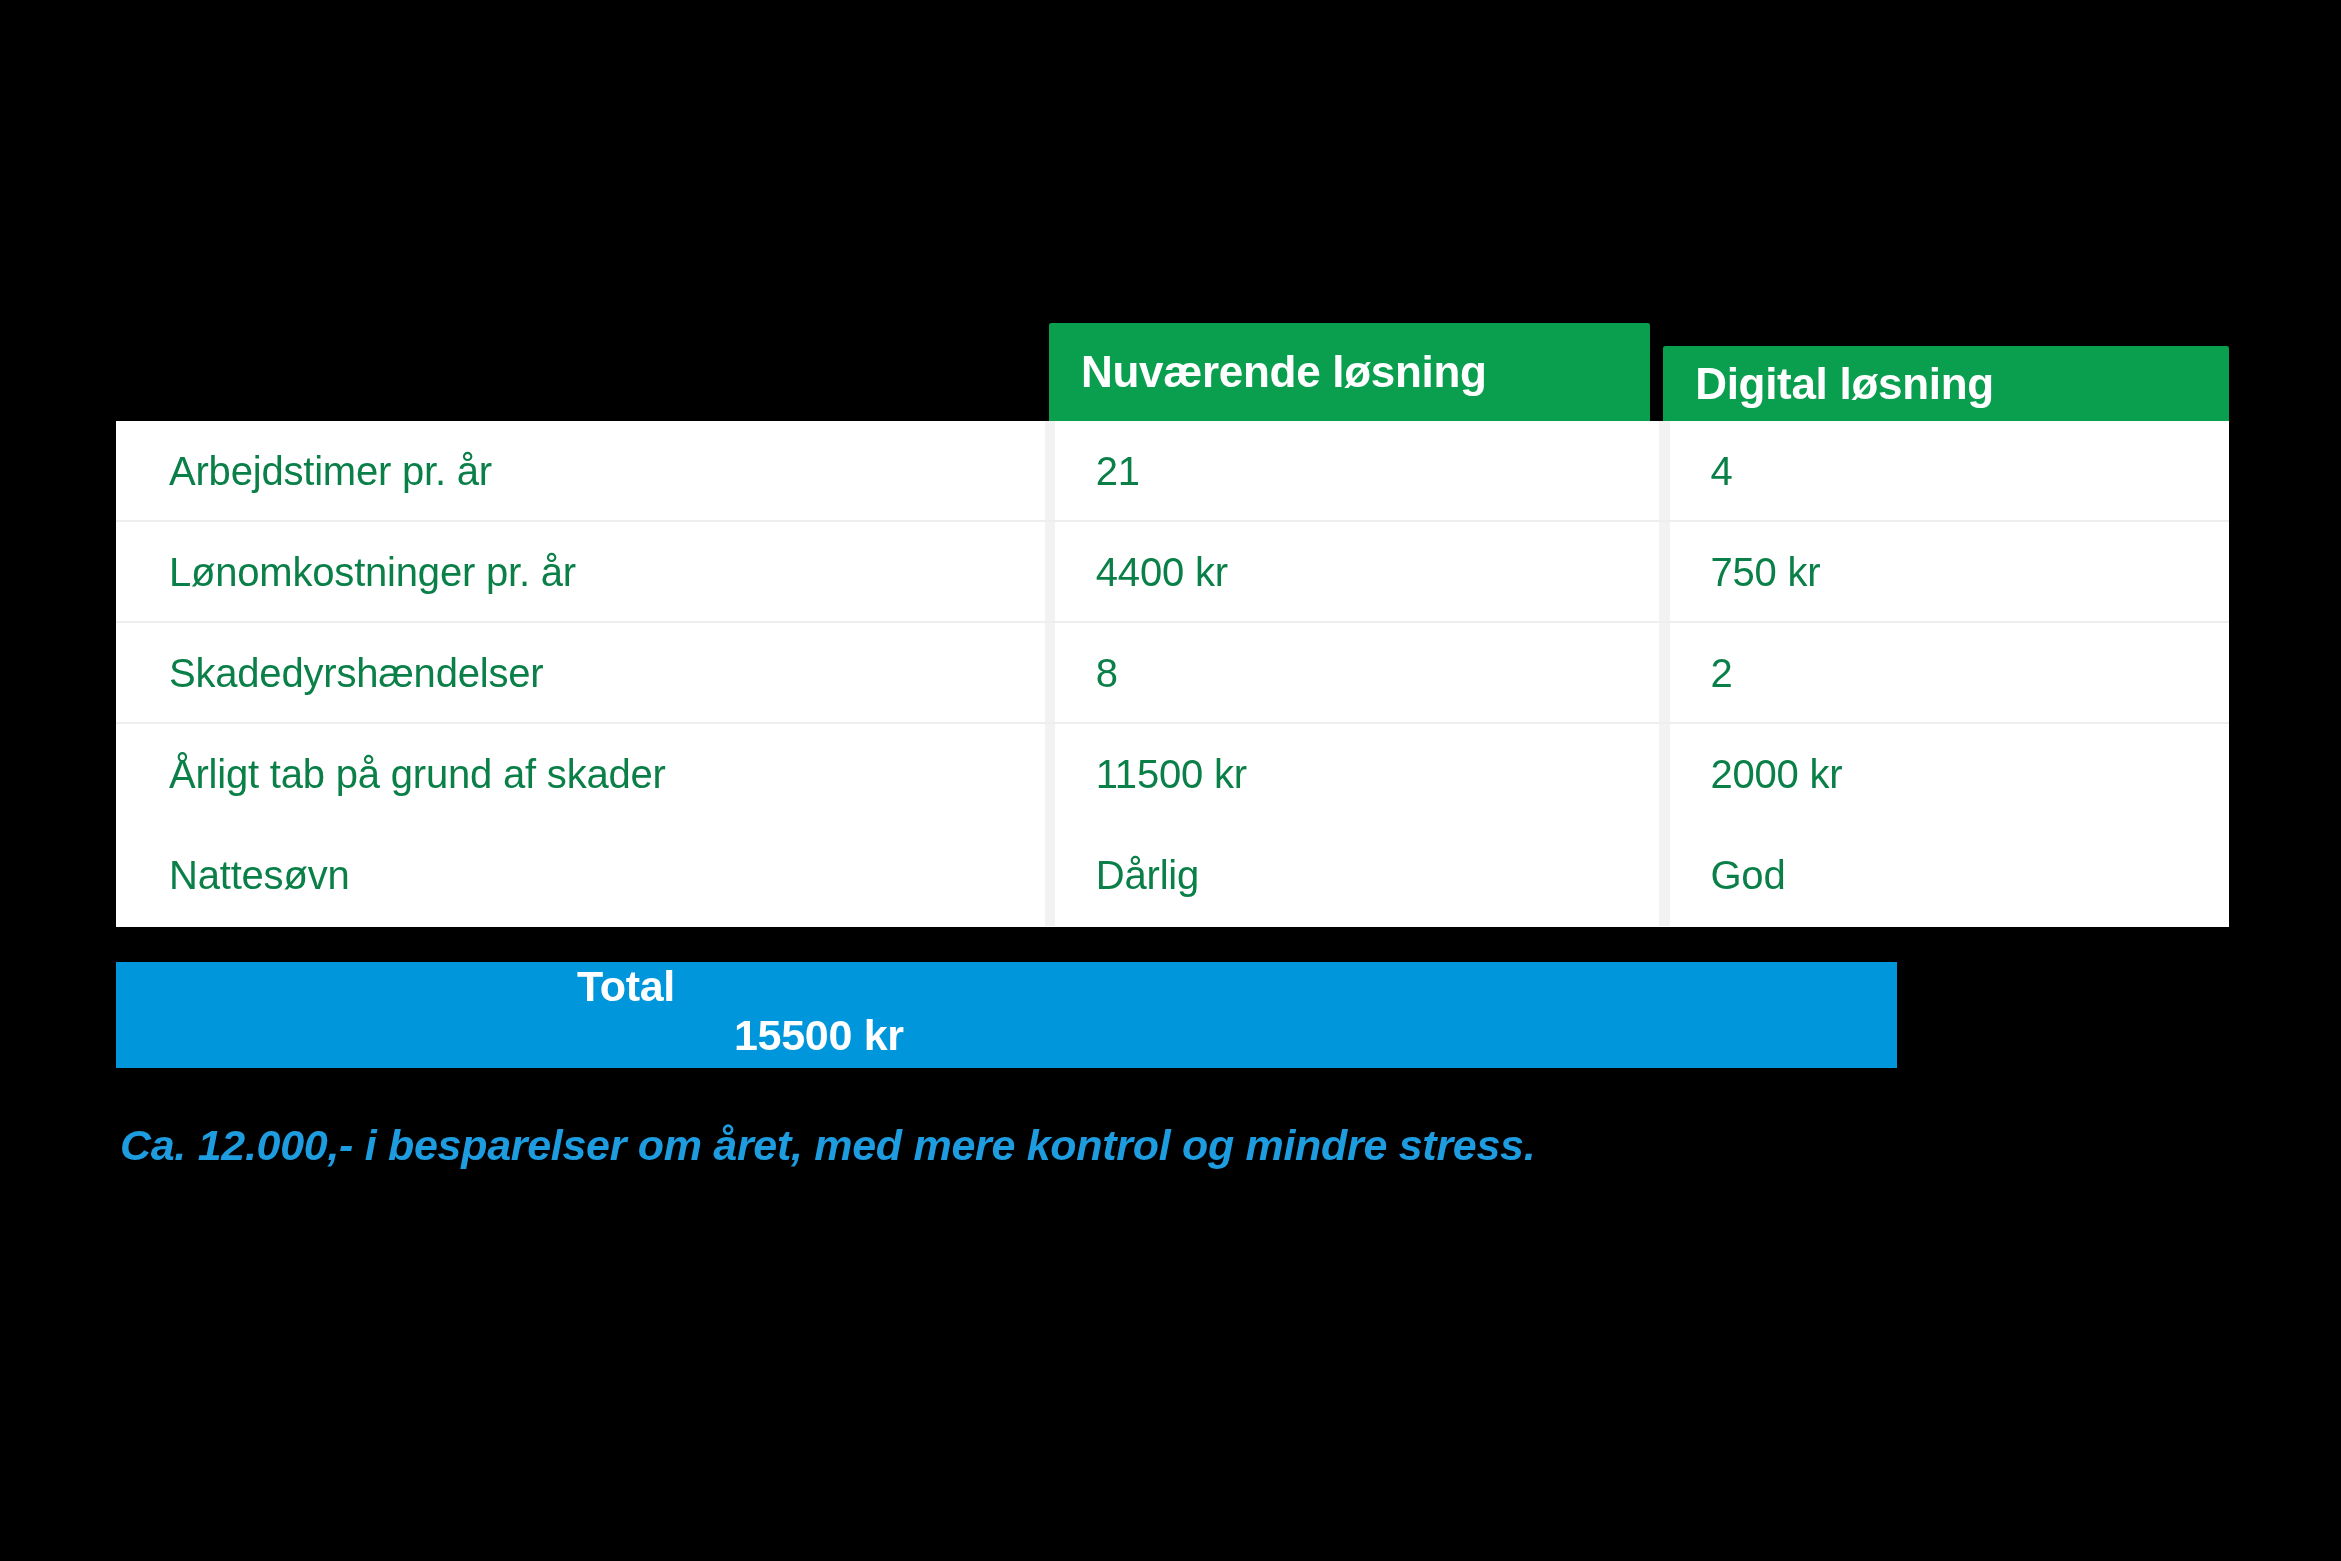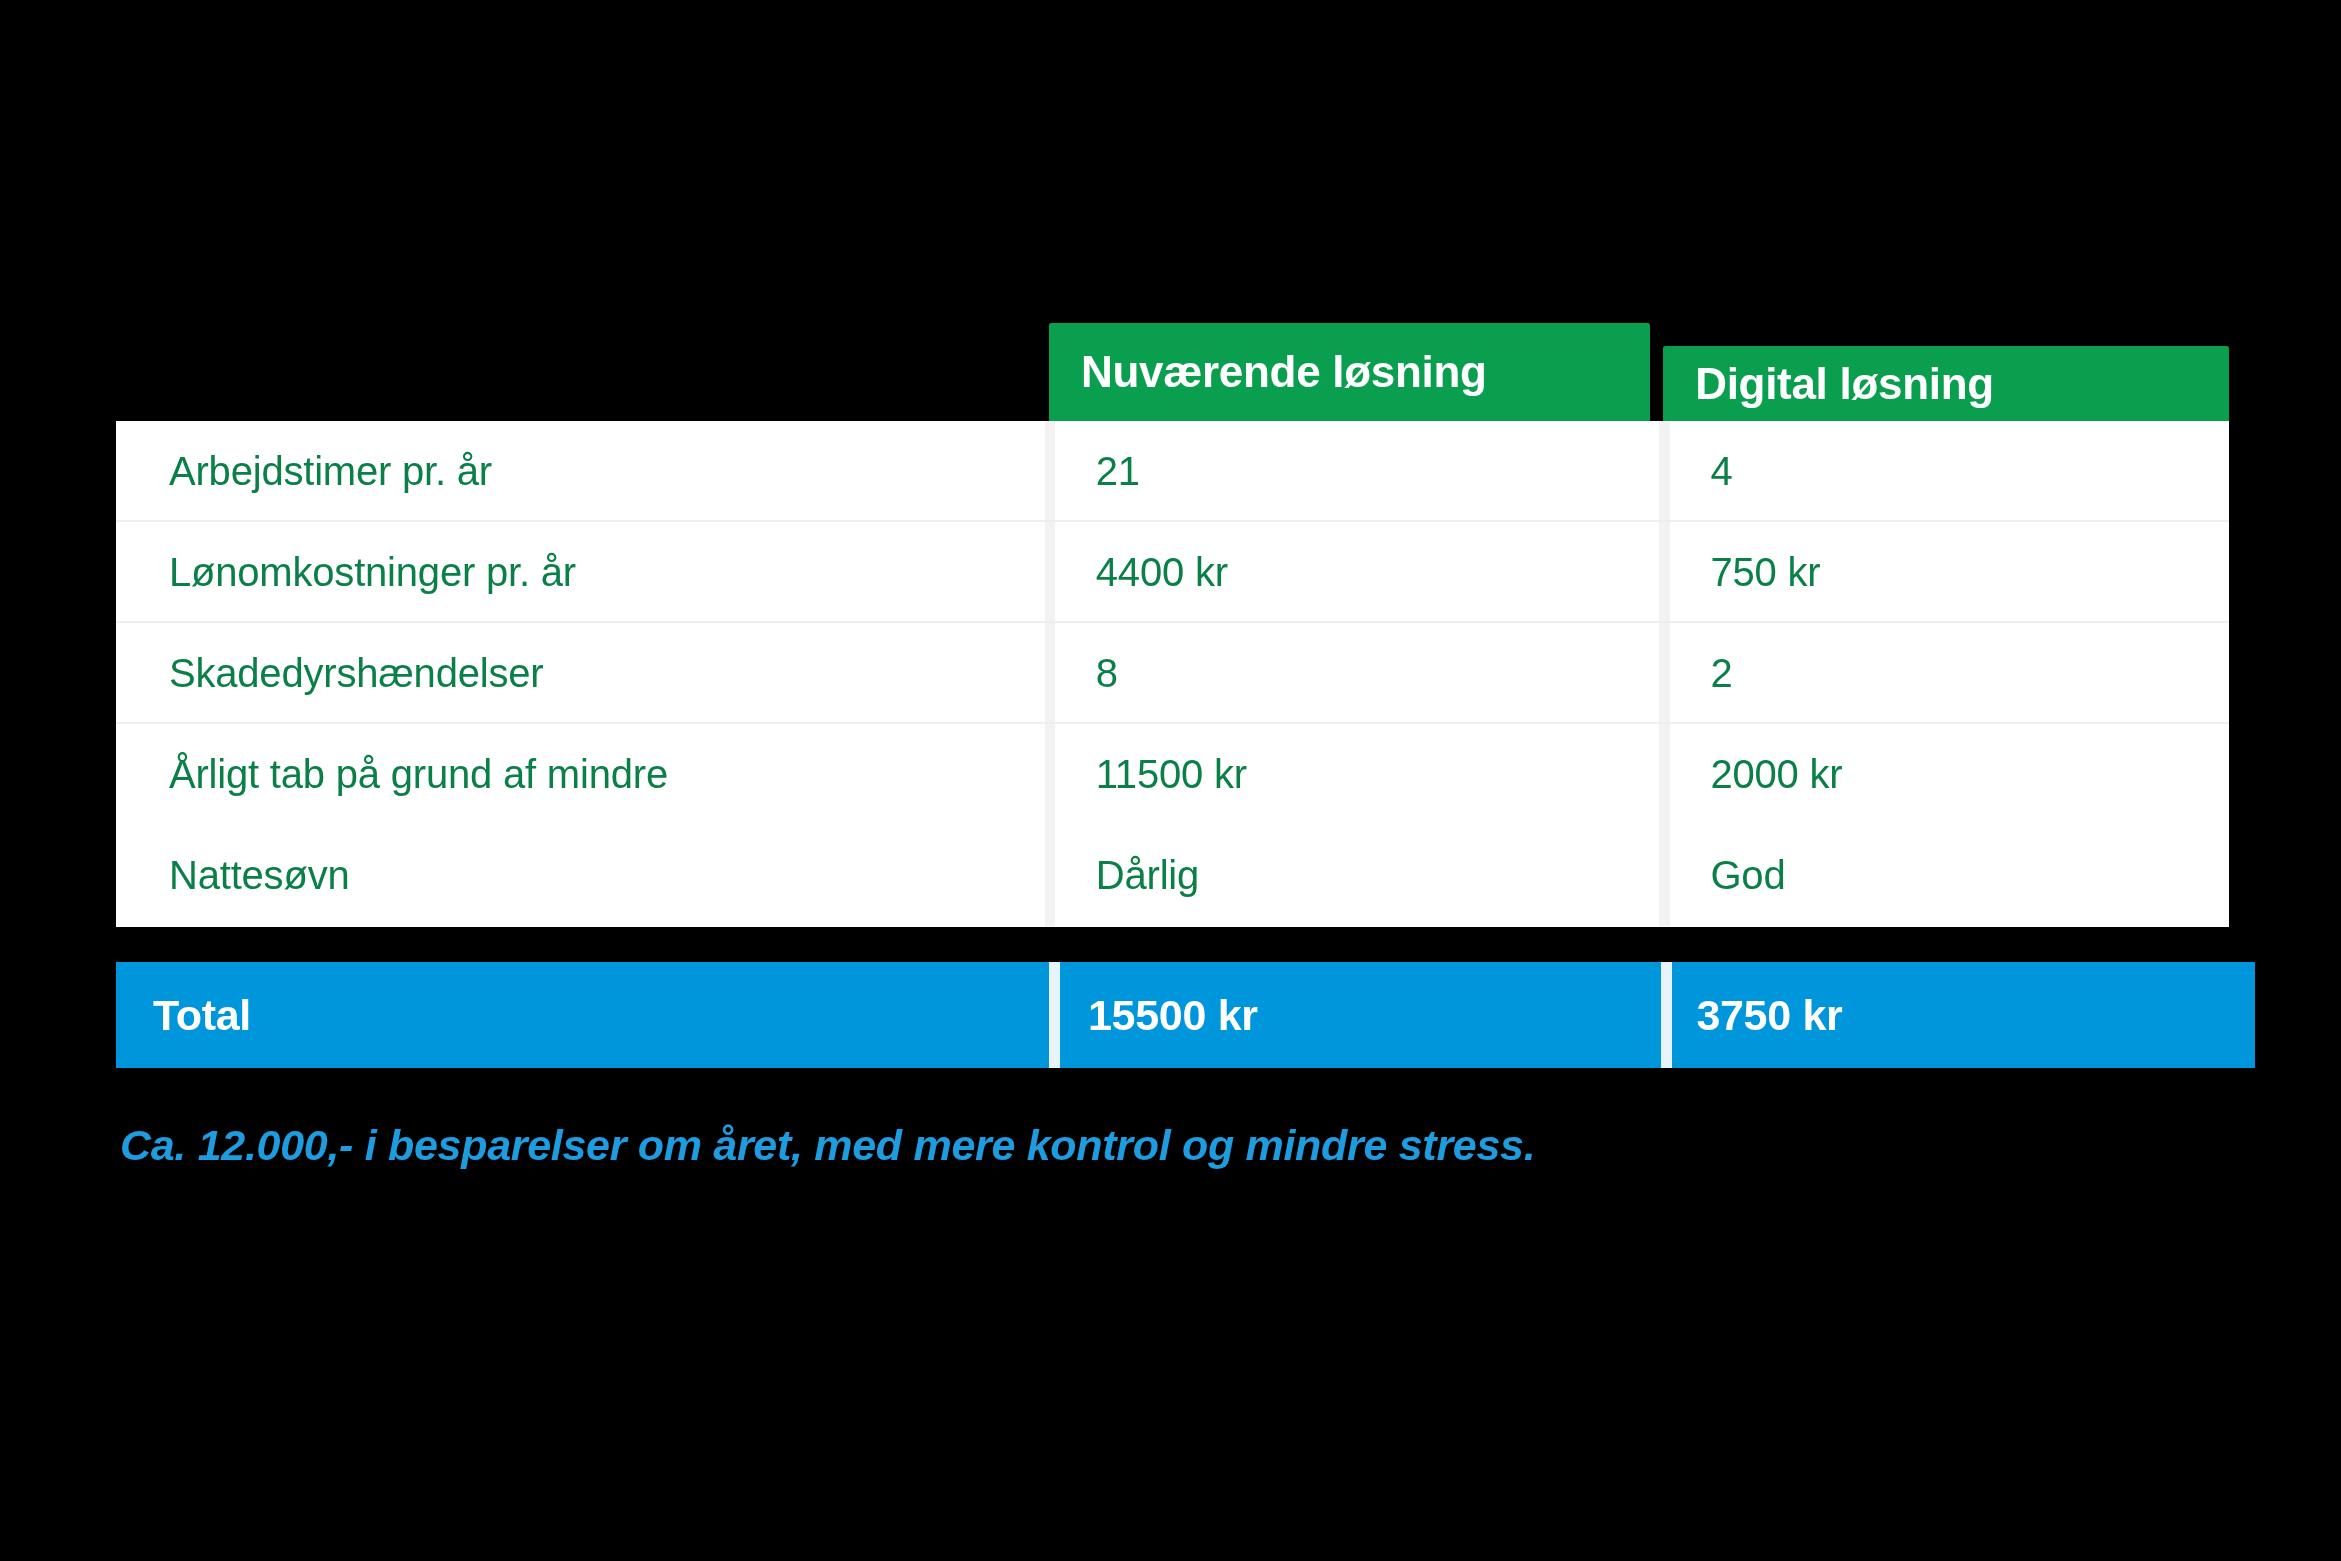--- a/index.html
+++ b/index.html
@@ -89,26 +89,27 @@
   .cell-label   { width: 933px; padding-left: 37px; }
   .cell-div     { width: 11px;  background: #f2f2f2; height: 100%; }
   .cell-val-a   { width: 601px; padding-left: 24.4px; }
   .cell-val-b   { width: 555px; padding-left: 24.4px; }
 
   
   .total-bar {
     position: absolute;
     left: 116px;
     top: 962px;
-    width: 2139px;
+    width: 1781px;
     height: 106px;
     display: flex;
     align-items: center;
     background: #0096dc;
     overflow: hidden;
+    flex-direction: column;
   }
   .total-cell {
     color: #ffffff;
     font-size: 43px;
     font-weight: bold;
     display: flex;
     align-items: center;
     box-sizing: border-box;
     height: 100%;
     letter-spacing: -0.3px;
@@ -163,21 +164,21 @@
 
     <div class="row has-sep">
       <div class="cell cell-label">Skadedyrshændelser</div>
       <div class="cell-div"></div>
       <div class="cell cell-val-a">8</div>
       <div class="cell-div"></div>
       <div class="cell cell-val-b">2</div>
     </div>
 
     <div class="row">
-      <div class="cell cell-label">Årligt tab på grund af mindre</div>
+      <div class="cell cell-label">Årligt tab på grund af skader</div>
       <div class="cell-div"></div>
       <div class="cell cell-val-a">11500 kr</div>
       <div class="cell-div"></div>
       <div class="cell cell-val-b">2000 kr</div>
     </div>
 
     <div class="row">
       <div class="cell cell-label">Nattesøvn</div>
       <div class="cell-div"></div>
       <div class="cell cell-val-a">Dårlig</div>

